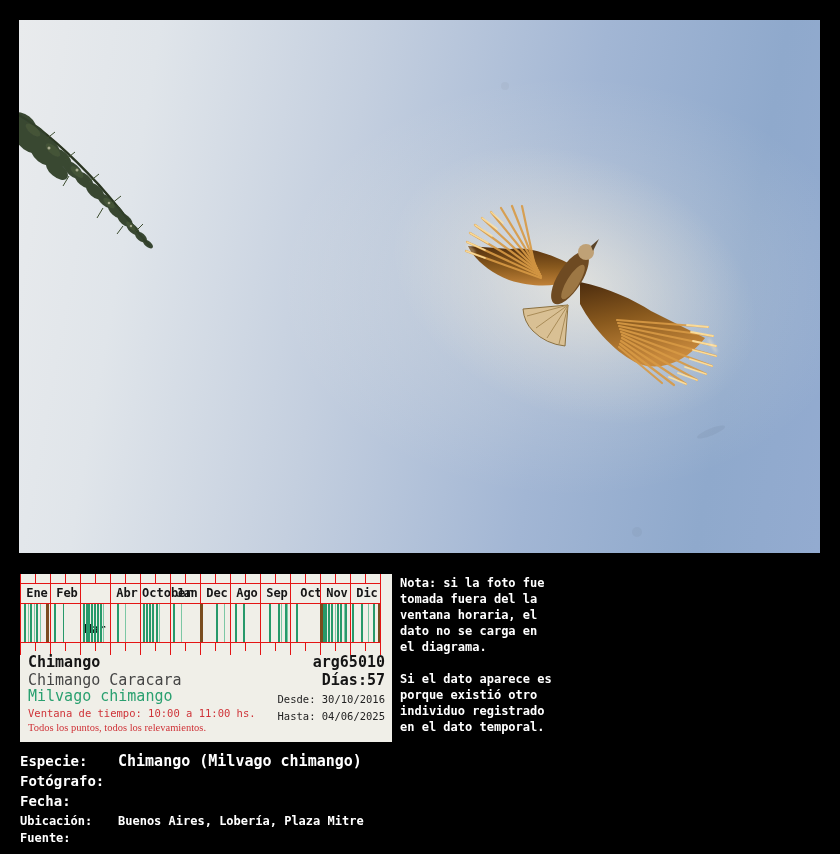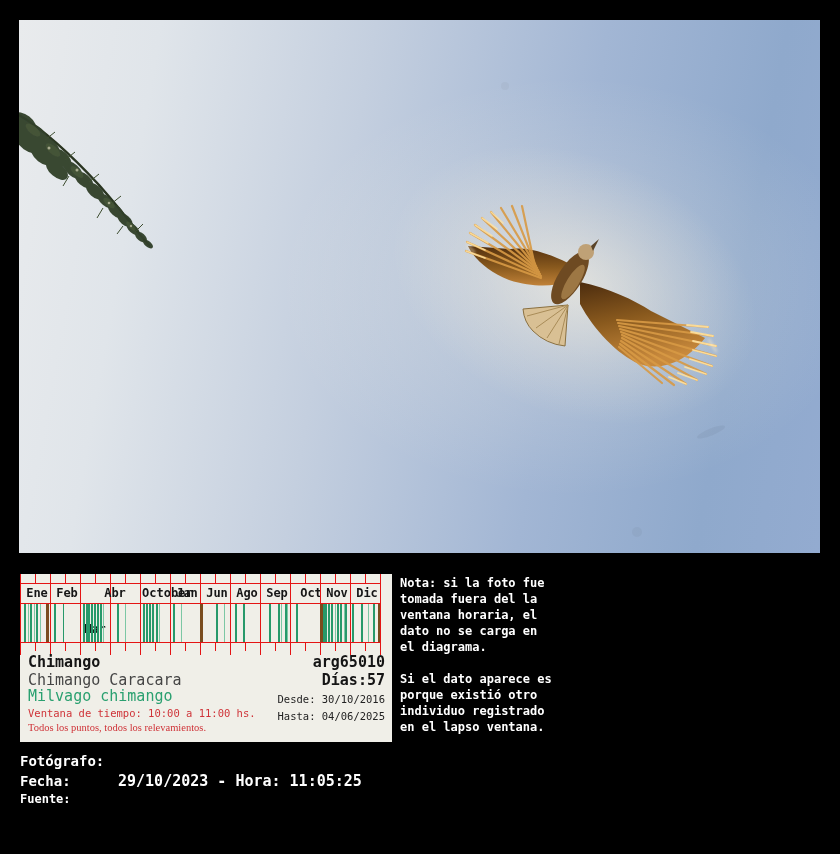--- a/index.html
+++ b/index.html
@@ -229,21 +229,21 @@
         <div style="left: 75px; top: 68px; width: 1px; height: 9px; background: rgb(228, 20, 20);"></div>
         <div style="left: 62.9px; top: 30px; width: 2px; height: 38px; background: rgb(39, 153, 106);"></div>
         <div style="left: 65.6px; top: 30px; width: 2px; height: 38px; background: rgb(39, 153, 106);"></div>
         <div style="left: 68.3px; top: 30px; width: 2px; height: 38px; background: rgb(39, 153, 106);"></div>
         <div style="left: 71px; top: 30px; width: 2px; height: 38px; background: rgb(39, 153, 106);"></div>
         <div style="left: 74px; top: 30px; width: 2px; height: 38px; background: rgb(39, 153, 106);"></div>
         <div style="left: 77px; top: 30px; width: 2px; height: 38px; background: rgb(39, 153, 106);"></div>
         <div style="left: 80px; top: 30px; width: 2px; height: 38px; background: rgb(39, 153, 106);"></div>
         <div style="left: 82.9px; top: 30px; width: 1px; height: 38px; background: rgb(124, 199, 164);"></div>
         <div style="left: 90px; top: 0px; width: 1px; height: 81px; background: rgb(228, 20, 20);"></div>
-        <div class="month-label" style="left: 80px;">Abr</div>
+        <div class="month-label" style="left: 92px;">Abr</div>
         <div style="left: 105px; top: 0px; width: 1px; height: 9px; background: rgb(228, 20, 20);"></div>
         <div style="left: 105px; top: 68px; width: 1px; height: 9px; background: rgb(228, 20, 20);"></div>
         <div style="left: 97.1px; top: 30px; width: 2px; height: 38px; background: rgb(39, 153, 106);"></div>
         <div style="left: 105.4px; top: 30px; width: 1px; height: 38px; background: rgb(124, 199, 164);"></div>
         <div style="left: 120px; top: 0px; width: 1px; height: 81px; background: rgb(228, 20, 20);"></div>
         <div class="month-label" style="left: 122px;">October</div>
         <div style="left: 135px; top: 0px; width: 1px; height: 9px; background: rgb(228, 20, 20);"></div>
         <div style="left: 135px; top: 68px; width: 1px; height: 9px; background: rgb(228, 20, 20);"></div>
         <div style="left: 122.9px; top: 30px; width: 2px; height: 38px; background: rgb(39, 153, 106);"></div>
         <div style="left: 125.9px; top: 30px; width: 2px; height: 38px; background: rgb(39, 153, 106);"></div>
@@ -251,21 +251,21 @@
         <div style="left: 131.9px; top: 30px; width: 2px; height: 38px; background: rgb(39, 153, 106);"></div>
         <div style="left: 135.5px; top: 30px; width: 2px; height: 38px; background: rgb(39, 153, 106);"></div>
         <div style="left: 139px; top: 30px; width: 1px; height: 38px; background: rgb(124, 199, 164);"></div>
         <div style="left: 150px; top: 0px; width: 1px; height: 81px; background: rgb(228, 20, 20);"></div>
         <div class="month-label" style="left: 152px;">Jan</div>
         <div style="left: 165px; top: 0px; width: 1px; height: 9px; background: rgb(228, 20, 20);"></div>
         <div style="left: 165px; top: 68px; width: 1px; height: 9px; background: rgb(228, 20, 20);"></div>
         <div style="left: 152.9px; top: 30px; width: 2px; height: 38px; background: rgb(39, 153, 106);"></div>
         <div style="left: 160.6px; top: 30px; width: 1px; height: 38px; background: rgb(124, 199, 164);"></div>
         <div style="left: 180px; top: 0px; width: 1px; height: 81px; background: rgb(228, 20, 20);"></div>
-        <div class="month-label" style="left: 182px;">Jun</div>
+        <div class="month-label" style="left: 182px;">Dec</div>
         <div style="left: 195px; top: 0px; width: 1px; height: 9px; background: rgb(228, 20, 20);"></div>
         <div style="left: 195px; top: 68px; width: 1px; height: 9px; background: rgb(228, 20, 20);"></div>
         <div style="left: 180px; top: 30px; width: 3px; height: 38px; background: rgb(122, 76, 30);"></div>
         <div style="left: 195.5px; top: 30px; width: 2px; height: 38px; background: rgb(39, 153, 106);"></div>
         <div style="left: 203.5px; top: 30px; width: 1px; height: 38px; background: rgb(124, 199, 164);"></div>
         <div style="left: 210px; top: 0px; width: 1px; height: 81px; background: rgb(228, 20, 20);"></div>
         <div class="month-label" style="left: 212px;">Ago</div>
         <div style="left: 225px; top: 0px; width: 1px; height: 9px; background: rgb(228, 20, 20);"></div>
         <div style="left: 225px; top: 68px; width: 1px; height: 9px; background: rgb(228, 20, 20);"></div>
         <div style="left: 215px; top: 30px; width: 2px; height: 38px; background: rgb(39, 153, 106);"></div>
@@ -322,29 +322,36 @@
 
   <div class="note">
     <p>Nota: si la foto fue
 tomada fuera del la
 ventana horaria, el
 dato no se carga en
 el diagrama.</p>
     <p>Si el dato aparece es
 porque existió otro
 individuo registrado
-en el lapso ventana.</p>
+en el dato temporal.</p>
   </div>
 
   <div class="info">
     <div class="irow r-big">
+      <span class="lbl">Especie:</span>
+      <span class="val">Chimango (Milvago chimango)</span>
+    </div>
+    <div class="irow r-big">
       <span class="lbl">Fotógrafo:</span>
     </div>
     <div class="irow r-big">
       <span class="lbl">Fecha:</span>
-      <span class="val">29/10/2023 - Hora: 11:05:25</span>
+    </div>
+    <div class="irow r-sm" style="margin-top:2px;">
+      <span class="lbl">Ubicación:</span>
+      <span class="val">Buenos Aires, Lobería, Plaza Mitre</span>
     </div>
     <div class="irow r-sm">
       <span class="lbl">Fuente:</span>
     </div>
   </div>
 
 </div>
 
 </body></html>

